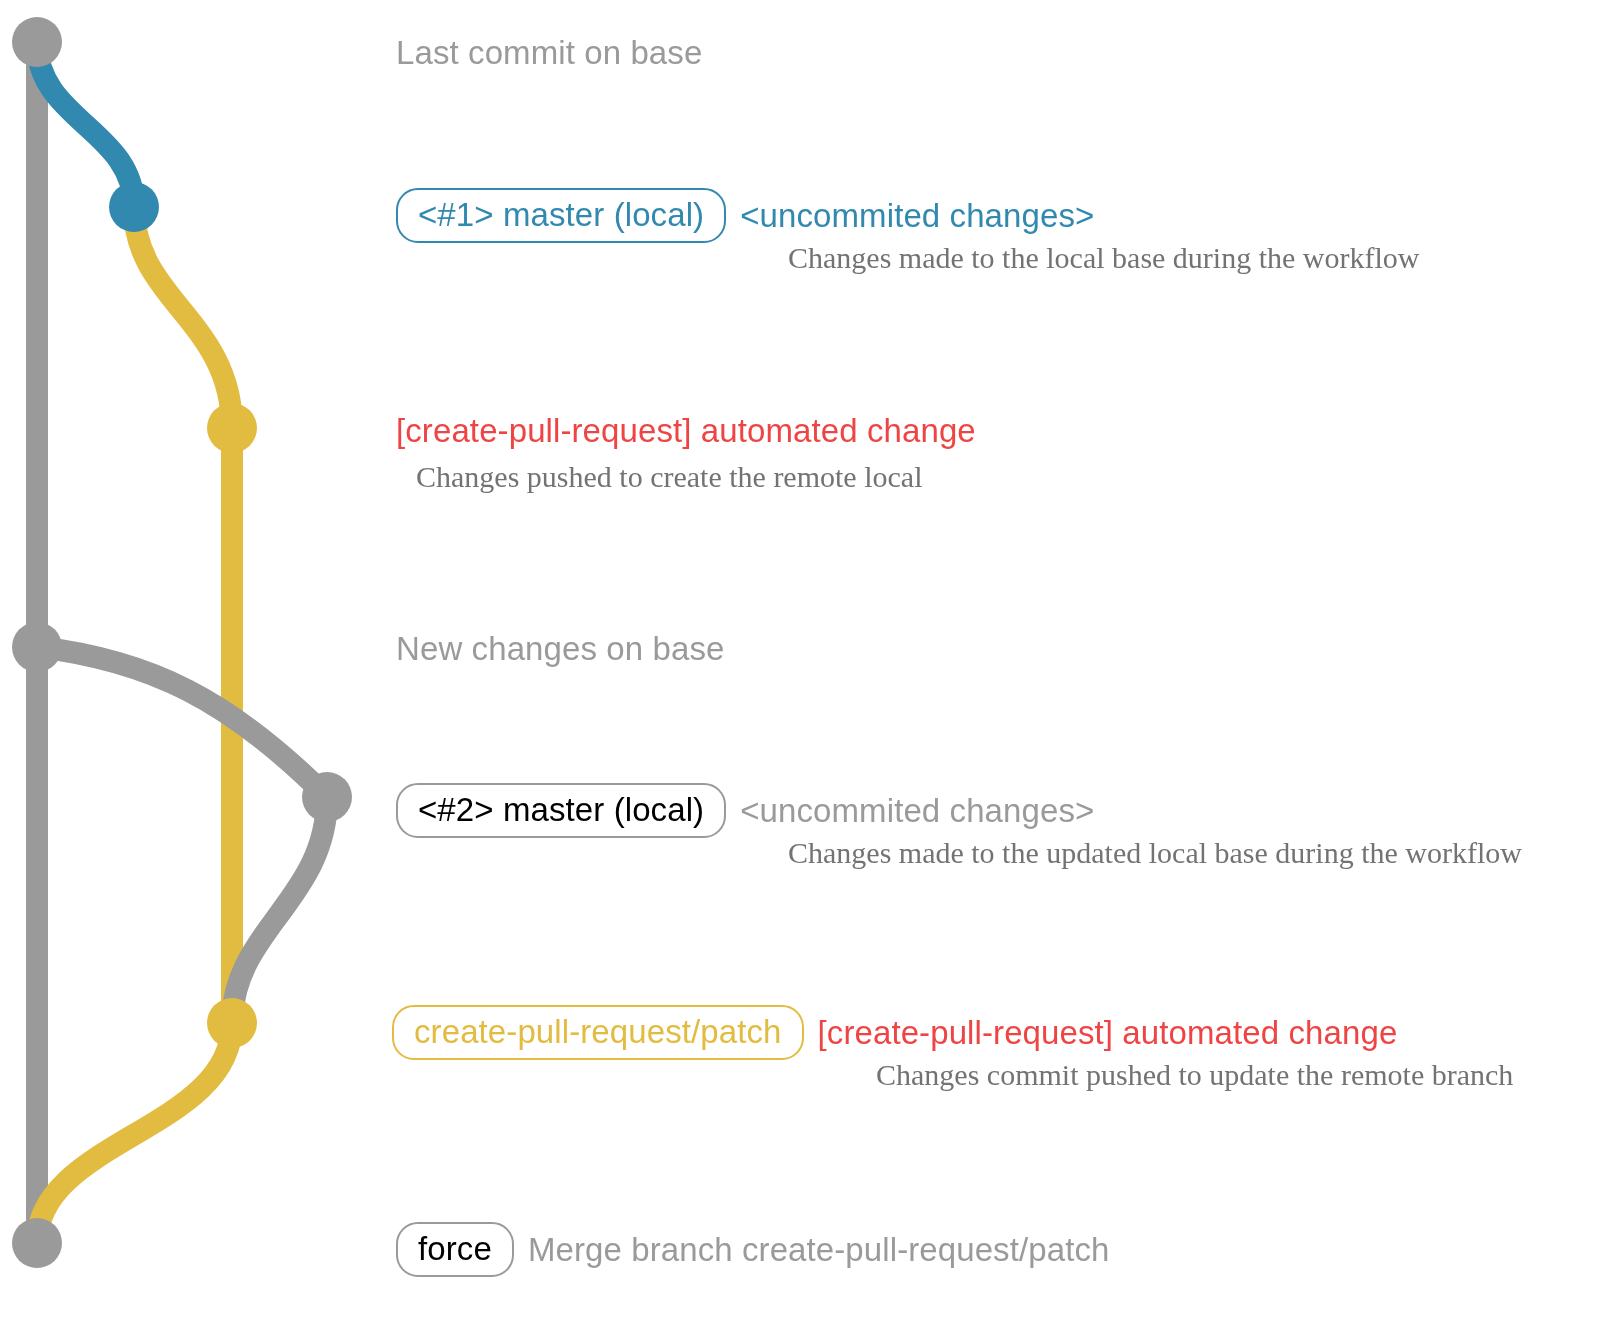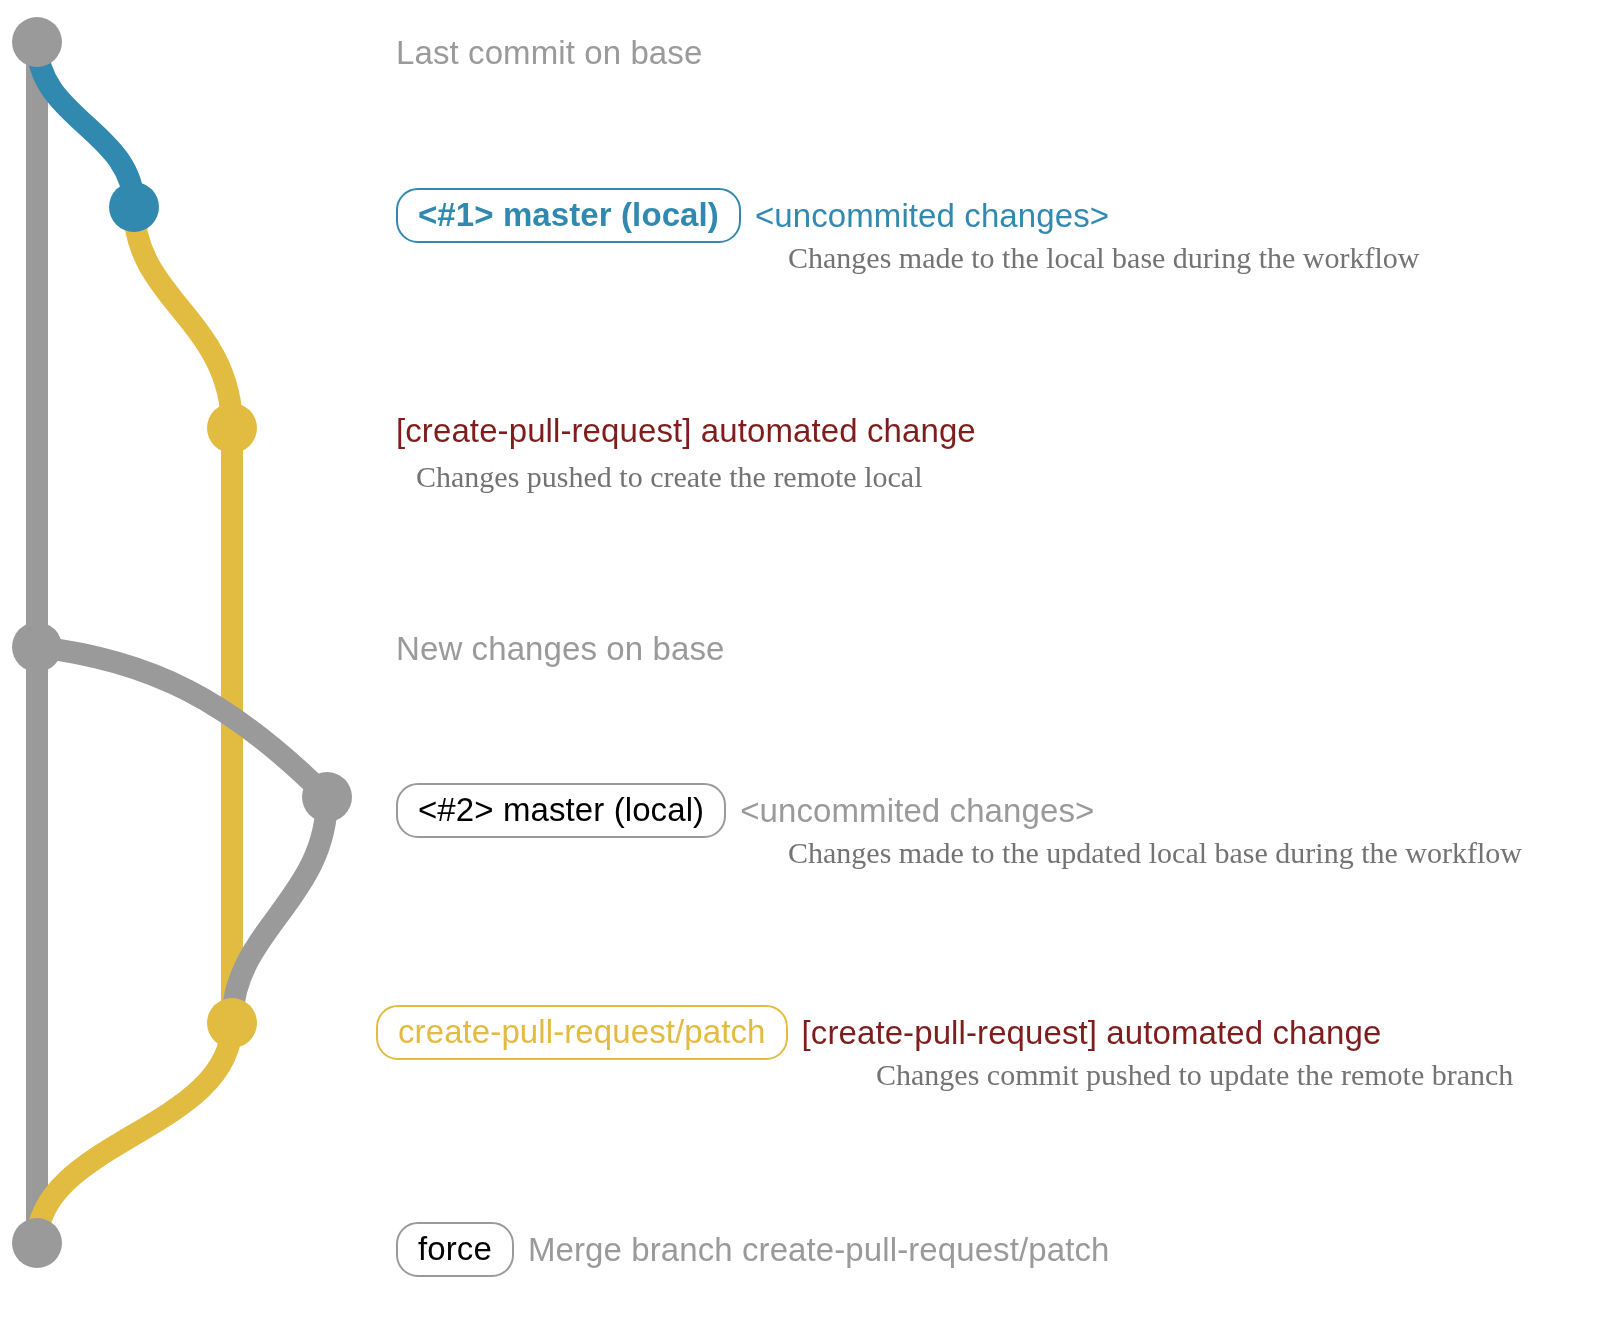--- a/index.html
+++ b/index.html
@@ -35,36 +35,36 @@
     line-height: 1;
     letter-spacing: 0.1px;
   }
   .headline-inner {
     display: flex;
     align-items: center;
     gap: 14px;
   }
   .c-gray   { color: #9a9a9a; }
   .c-blue   { color: #3289b0; }
-  .c-yellow { color: #7f1d1d; }
+  .c-yellow { color: #ef4444; }
 
   
   .badge {
     display: inline-block;
     border: 2px solid #9a9a9a;
     border-radius: 22px;
     padding: 8px 20px 10px 20px;
     font-family: "Liberation Sans", sans-serif;
     font-size: 33px;
     line-height: 1;
     color: #9a9a9a;
     background: transparent;
     white-space: nowrap;
   }
-  .badge.blue   { border-color: #3289b0; color: #3289b0; font-weight: bold; }
+  .badge.blue   { border-color: #3289b0; color: #3289b0; }
   .badge.yellow { border-color: #e2bb41; color: #e2bb41; }
   .badge.gray   { border-color: #9a9a9a; color: #000000; }
 
   
   .desc {
     position: absolute;
     white-space: nowrap;
     font-family: "Liberation Serif", serif;
     font-size: 30px;
     line-height: 1;
@@ -127,21 +127,21 @@
   </div>
 
   <div class="headline" style="left:396px; top:783px;">
     <div class="headline-inner">
       <span class="badge gray">&lt;#2&gt; master (local)</span>
       <span class="c-gray">&lt;uncommited changes&gt;</span>
     </div>
   </div>
   <div class="desc" style="left:788px; top:838px;">Changes made to the updated local base during the workflow</div>
 
-  <div class="headline" style="left:376px; top:1005px;">
+  <div class="headline" style="left:392px; top:1005px;">
     <div class="headline-inner">
       <span class="badge yellow">create-pull-request/patch</span>
       <span class="c-yellow">[create-pull-request] automated change</span>
     </div>
   </div>
   <div class="desc" style="left:876px; top:1060px;">Changes commit pushed to update the remote branch</div>
 
   <div class="headline" style="left:396px; top:1222px;">
     <div class="headline-inner">
       <span class="badge gray">force</span>

